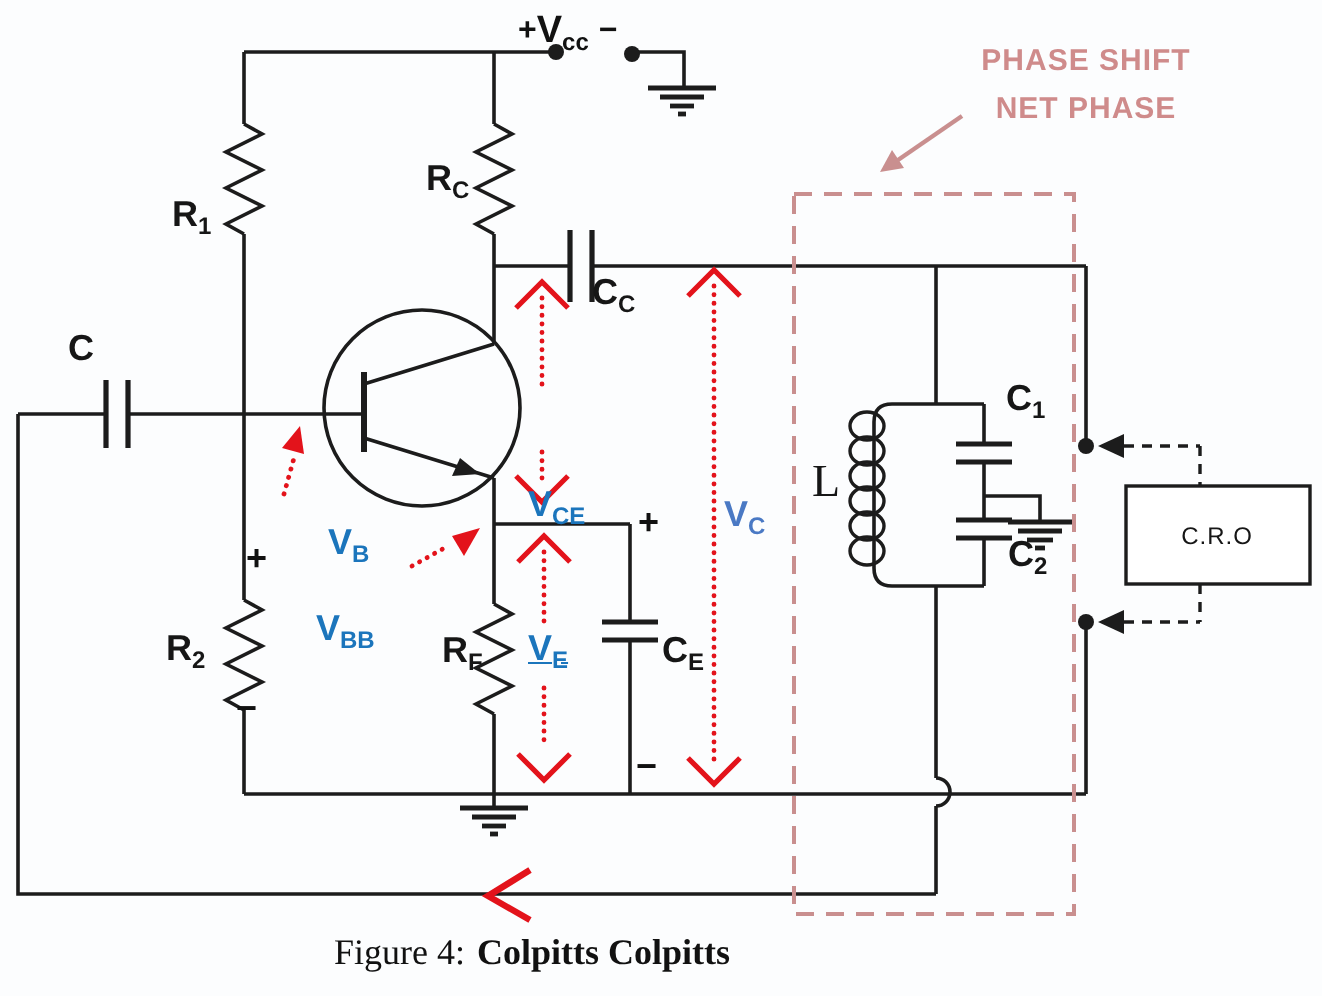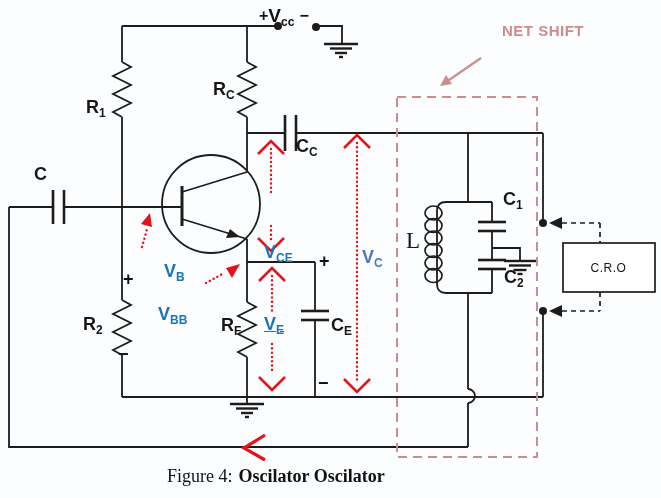--- a/index.html
+++ b/index.html
@@ -249,22 +249,23 @@
 <div class="lbl vlabel" style="left:264px;top:315px;text-decoration:underline;">
   <span>V</span><sub>E</sub>
 </div>
 
 <div class="lbl sign" style="left:123px;top:270px;">+</div>
 <div class="lbl sign" style="left:118px;top:345px;">−</div>
 <div class="lbl sign" style="left:319px;top:252px;">+</div>
 <div class="lbl sign" style="left:318px;top:374px;">−</div>
 
 <div class="lbl phase" style="left:473px;top:19px;">
-  <div>NET SHIFT</div>
+  <div>PHASE SHIFT</div>
+  <div>NET PHASE</div>
 </div>
 
 <div class="lbl cro" style="left:563px;top:243px;">C.R.O</div>
 
 <div class="caption" style="left:167px;top:466px;">
-  <span>Figure 4:</span><b>Oscilator Oscilator</b>
+  <span>Figure 4:</span><b>Colpitts Colpitts</b>
 </div>
 
 </div>
 
 </body></html>

